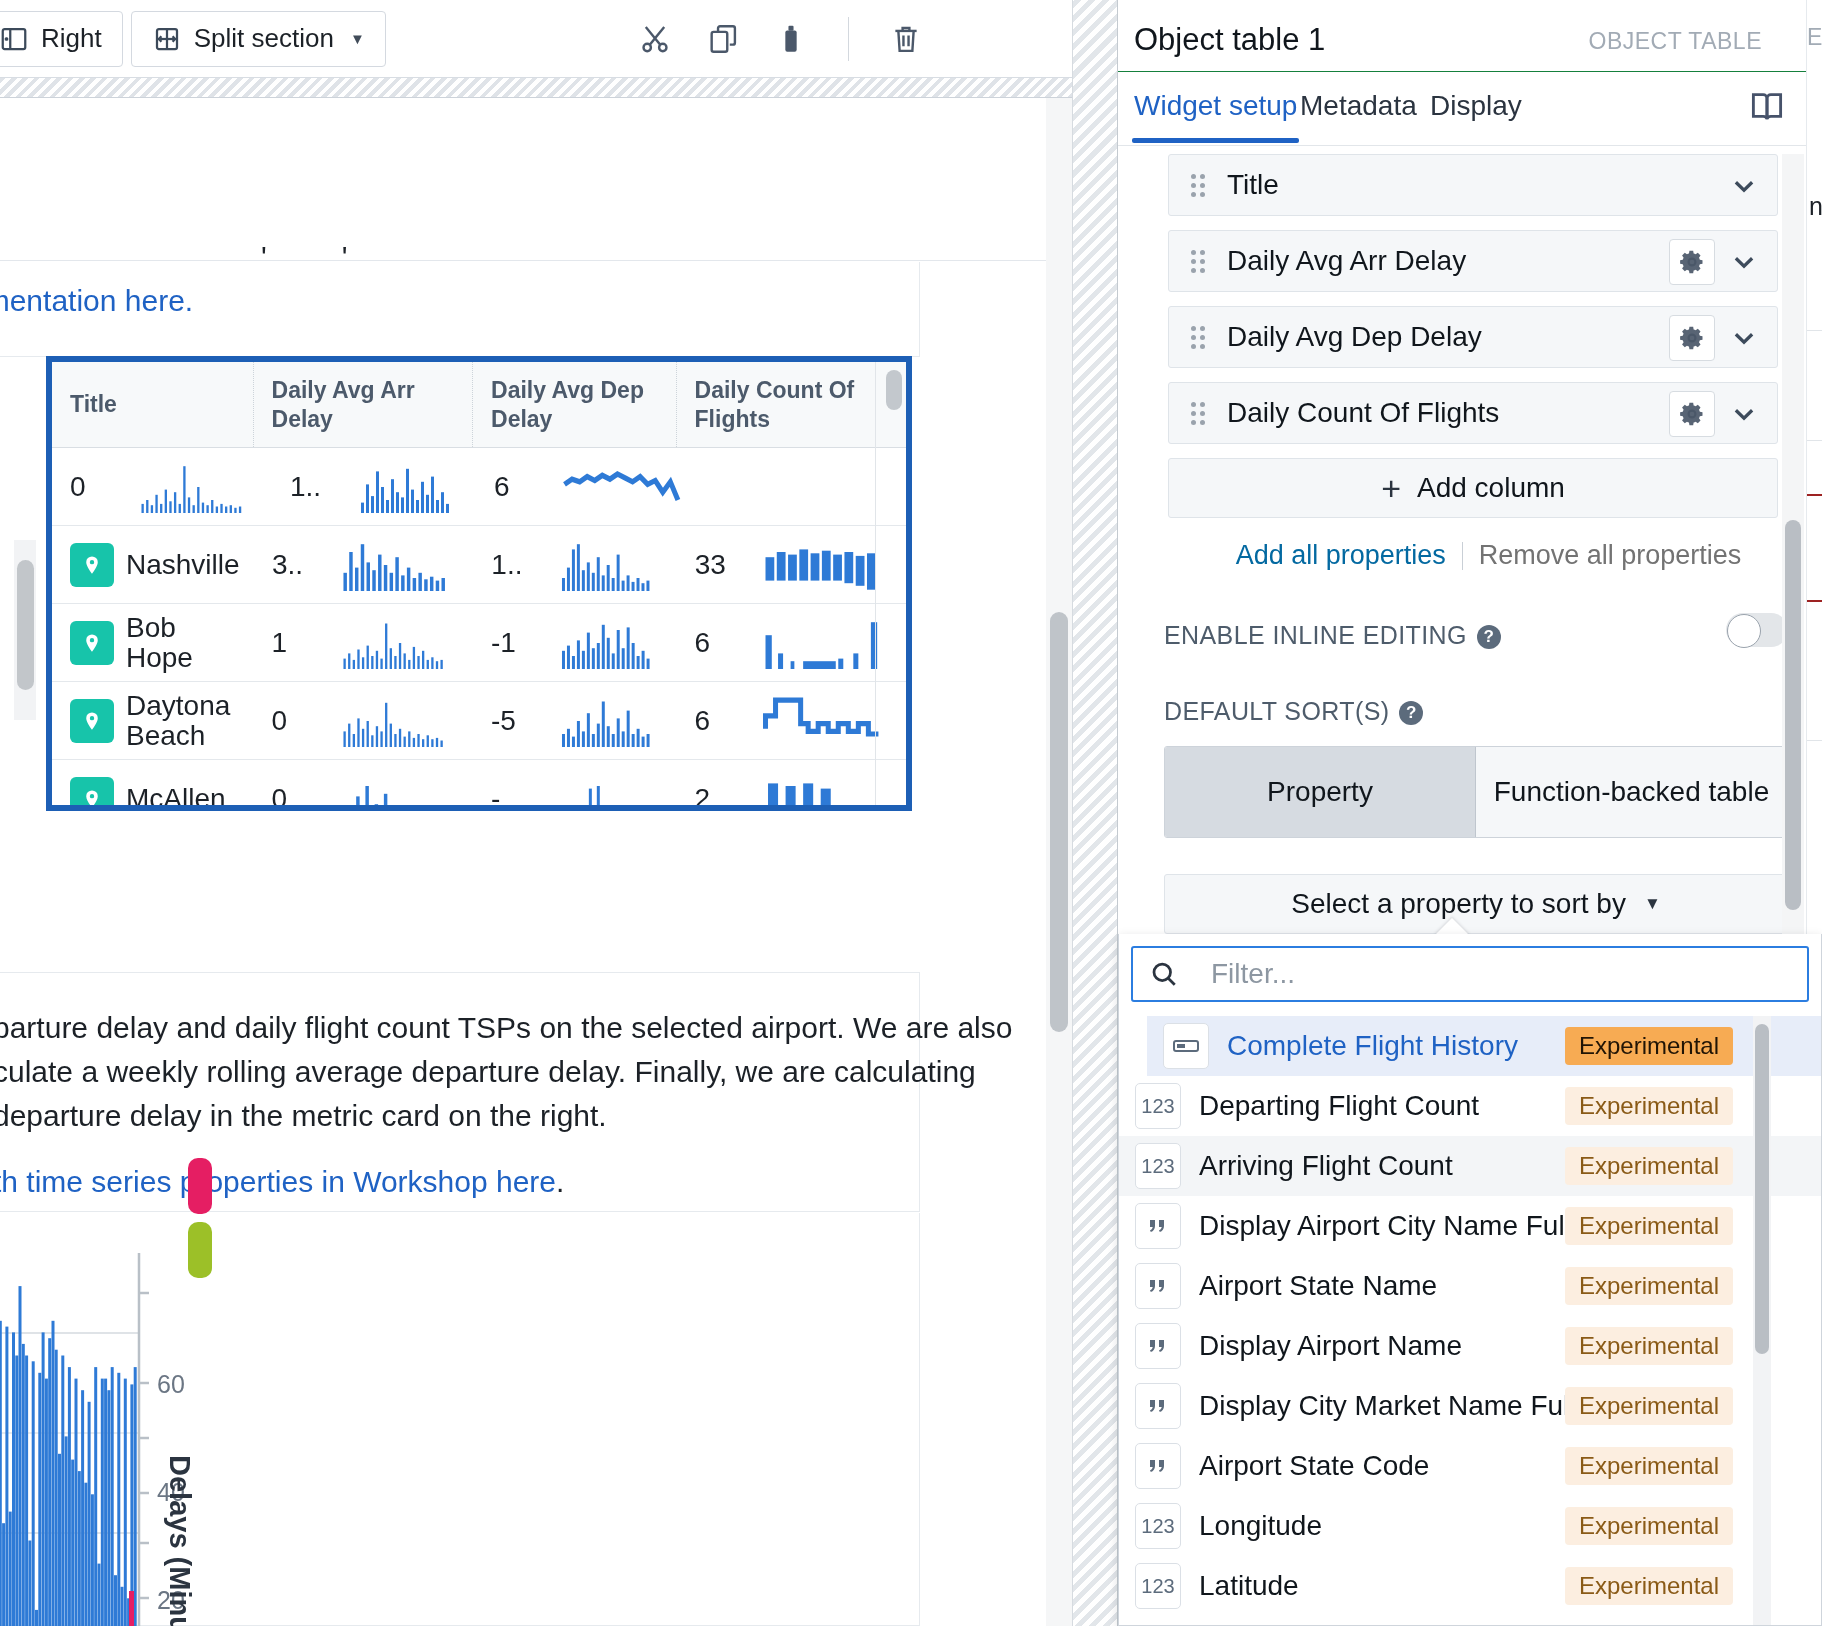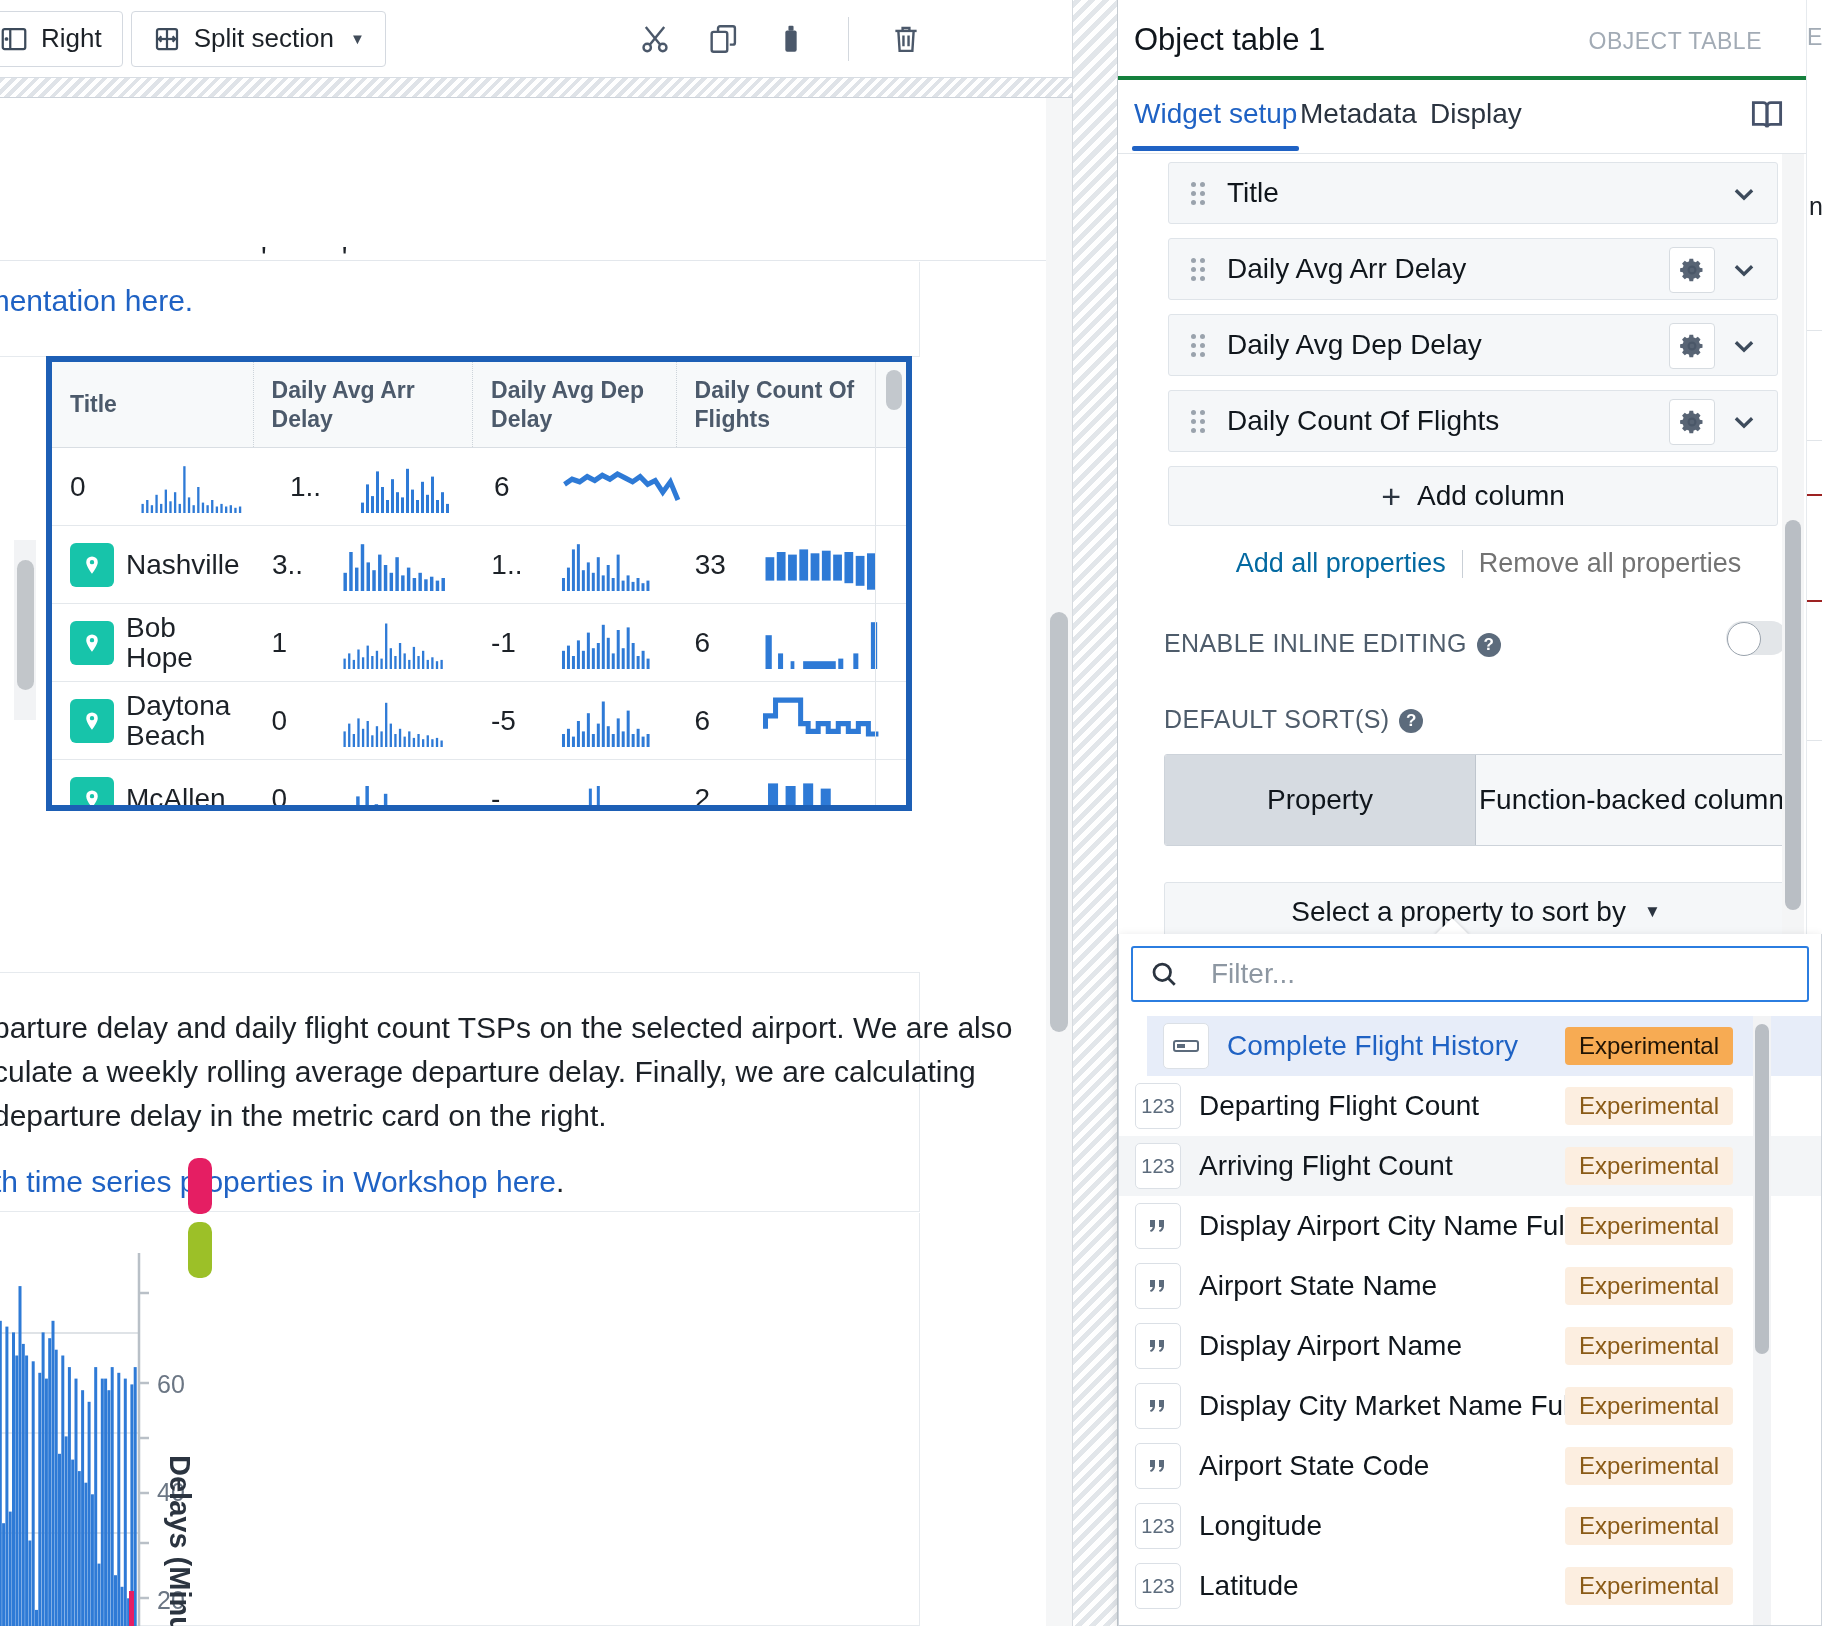--- a/index.html
+++ b/index.html
@@ -166,21 +166,21 @@
     position: absolute; left: 1072px; top: 0; width: 46px; height: 1626px;
     background-image: repeating-linear-gradient(-45deg,#ffffff 0 5px,#e2e6ea 5px 10px);
     border-left: 1px solid #d6dbe0; border-right: 1px solid #c4cad0;
   }
 
   
   #panel {
     position: absolute; left: 1118px; top: 0; width: 704px; height: 1626px;
     background: #ffffff; overflow: hidden;
   }
-  #panel-head { position: relative; height: 80px; border-bottom: 4px solid #15803d; text-align: center; }
+  #panel-head { position: relative; height: 72px; border-bottom: 1px solid #15803d; text-align: center; }
   #panel-title {
     position: absolute; left: 16px; top: 22px;
     font-size: 31px; color: #10161c;
   }
   #panel-kind {
     position: absolute; right: 60px; top: 28px;
     font-size: 23px; letter-spacing: 0.5px; color: #a2abb5;
   }
 
   #panel-tabs { position: relative; height: 74px; border-bottom: 1px solid #e2e6ea; }
@@ -1071,21 +1071,21 @@
 
         <div id="inline-edit-row">
           <span id="inline-edit-label"><span>ENABLE INLINE EDITING</span><span class="help-dot">?</span></span>
           <span id="toggle"></span>
         </div>
 
         <div id="sort-label"><span>DEFAULT SORT(S)</span><span class="help-dot">?</span></div>
 
         <div id="seg">
           <div class="seg-btn active">Property</div>
-          <div class="seg-btn">Function-backed column</div>
+          <div class="seg-btn">Function-backed table</div>
         </div>
 
         <div id="sort-select">
           <span>Select a property to sort by</span>
           <span id="sel-caret">▼</span>
         </div>
 
       </div>
     </div>
   </div>

